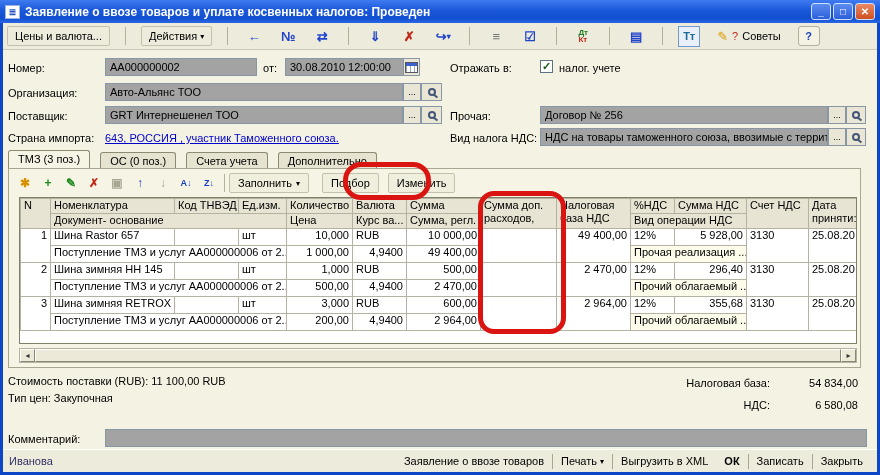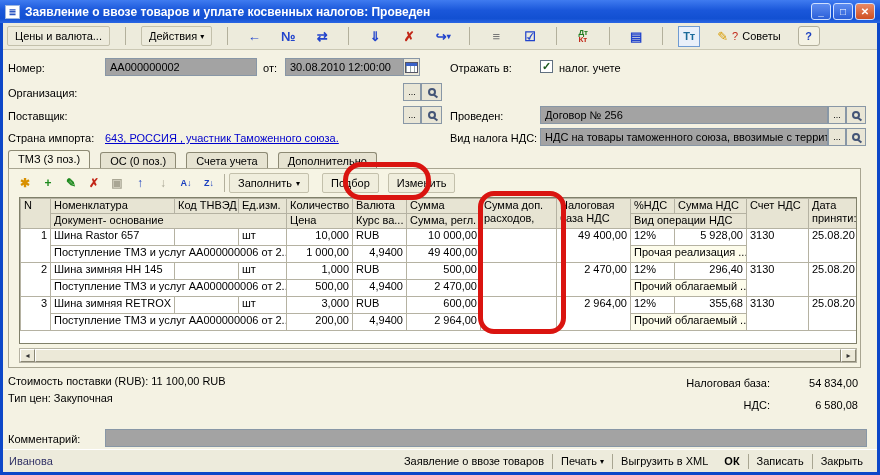--- a/index.html
+++ b/index.html
@@ -178,32 +178,34 @@
   <div class="inp" style="left:285px; top:58px; width:135px; padding-right:18px;">30.08.2010 12:00:00</div>
   <span class="sbtn" style="left:403px; top:58px; width:17px;">
       <span class="cal"></span>
     </span>
 
   <span class="lbl" style="left:450px; top:62px;">Отражать в:</span>
   <span class="chk" style="left:540px; top:60px;">✓</span>
   <span class="lbl" style="left:559px; top:62px;">налог. учете</span>
 
   <span class="lbl" style="left:8px; top:87px;text-align:center;">Организация:</span>
+  <div class="inp" style="left:105px; top:83px; width:298px;">Авто-Альянс ТОО</div>
   <span class="sbtn" style="left:403px; top:83px; width:18px;">...</span>
   <span class="sbtn" style="left:421px; top:83px; width:21px;">
       <span class="mag"></span>
     </span>
 
   <span class="lbl" style="left:8px; top:110px;">Поставщик:</span>
+  <div class="inp" style="left:105px; top:106px; width:298px;">GRT Интернешенел ТОО</div>
   <span class="sbtn" style="left:403px; top:106px; width:18px;">...</span>
   <span class="sbtn" style="left:421px; top:106px; width:21px;">
       <span class="mag"></span>
     </span>
 
-  <span class="lbl" style="left:450px; top:110px;">Проведен:</span>
+  <span class="lbl" style="left:450px; top:110px;">Прочая:</span>
   <div class="inp" style="left:540px; top:106px; width:288px;">Договор № 256</div>
   <span class="sbtn" style="left:828px; top:106px; width:18px;">...</span>
   <span class="sbtn" style="left:846px; top:106px; width:20px;">
       <span class="mag"></span>
     </span>
 
   <span class="lbl" style="left:8px; top:132px;">Страна импорта:</span>
   <span class="lbl link" style="left:105px; top:132px;">643, РОССИЯ , участник Таможенного союза.</span>
 
   <span class="lbl" style="left:450px; top:132px;">Вид налога НДС:</span>

